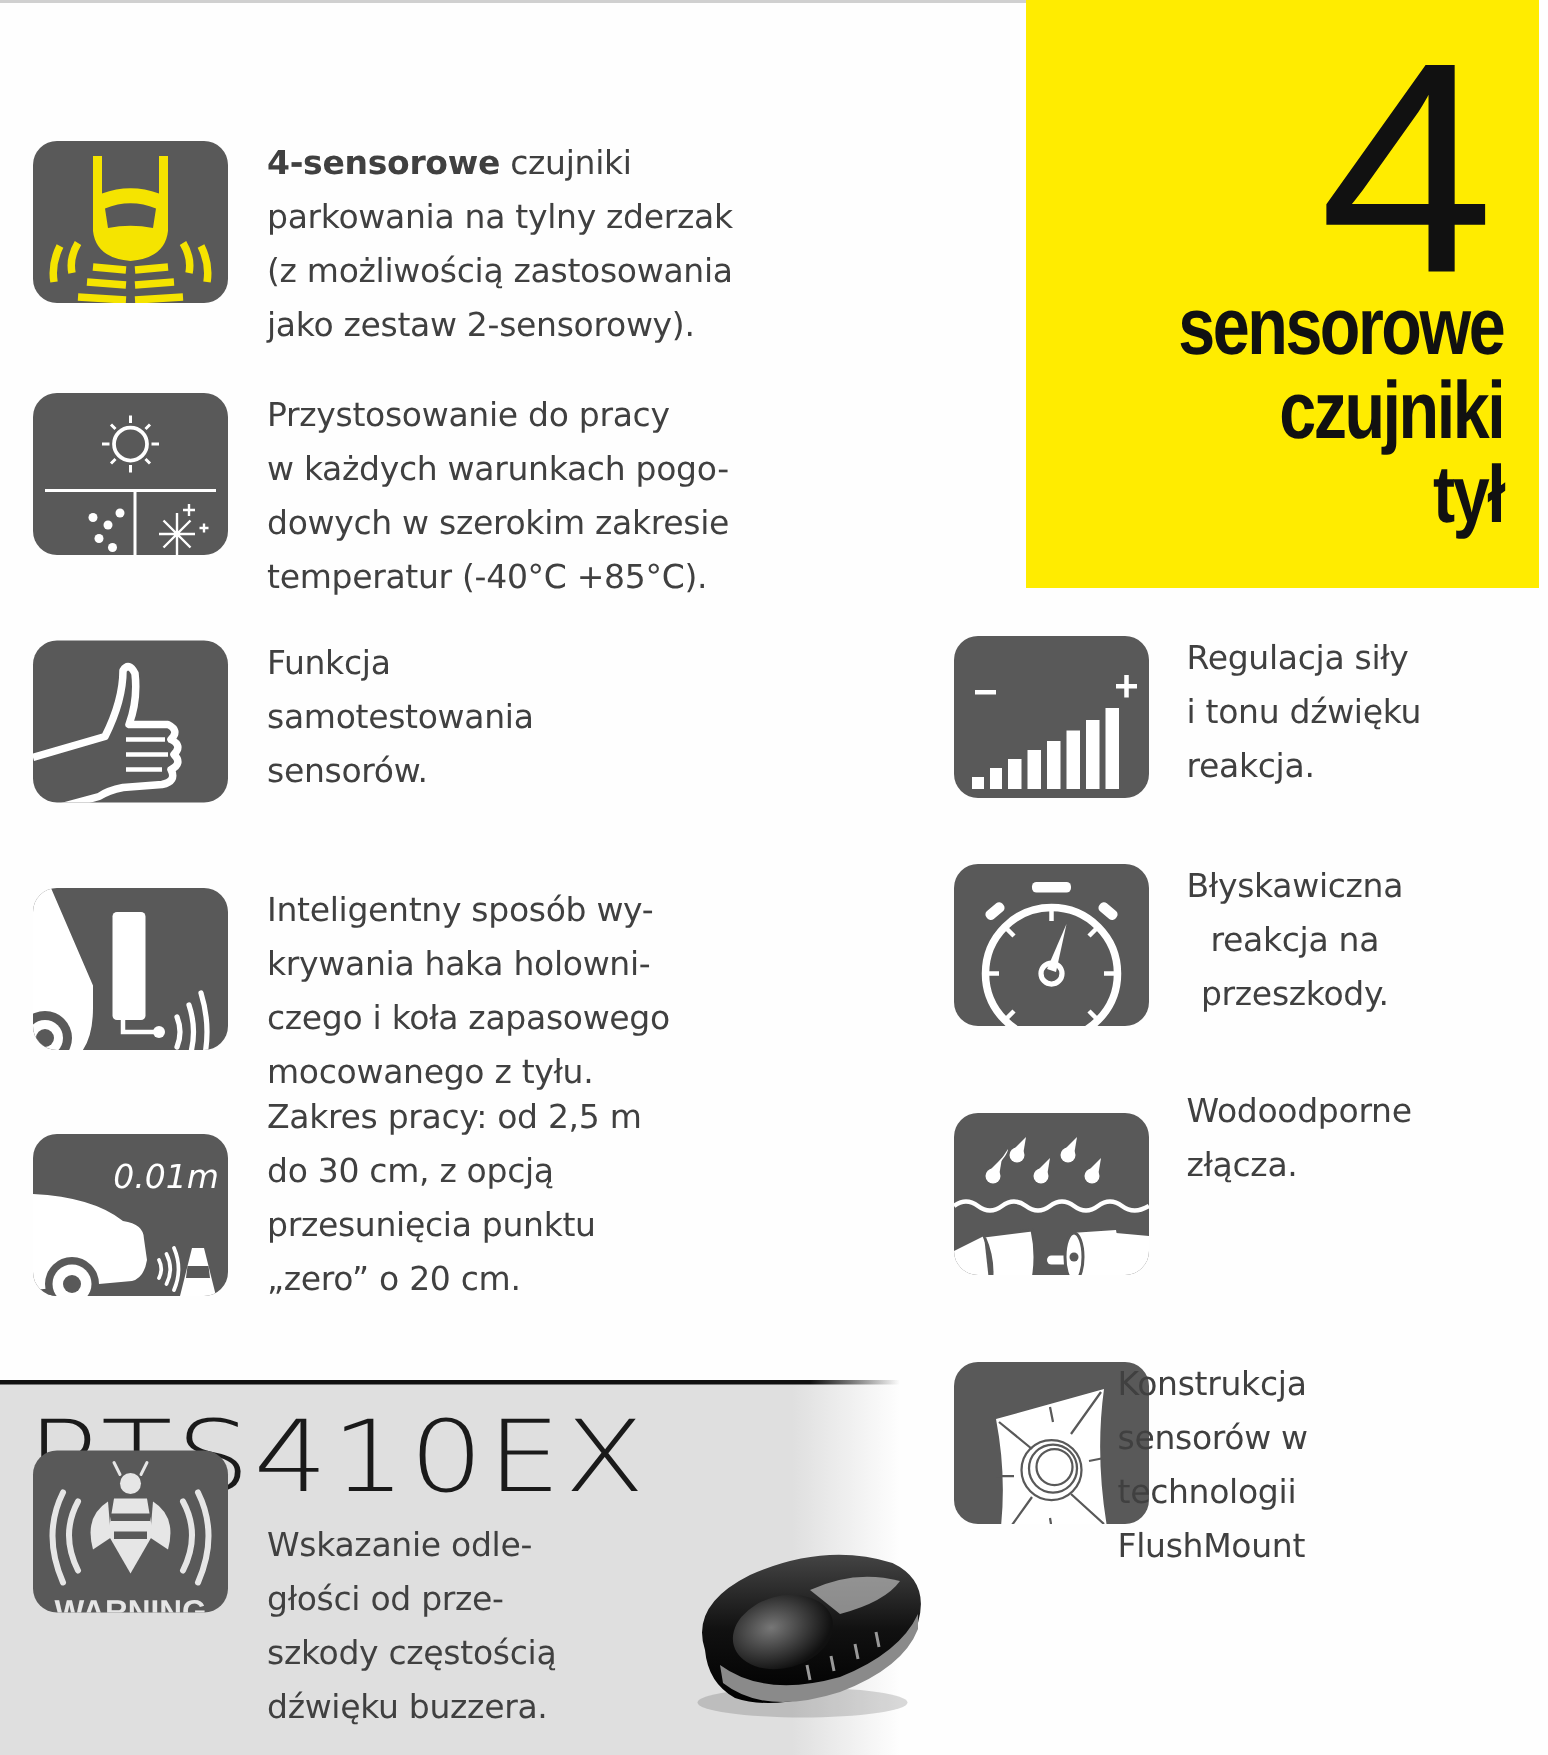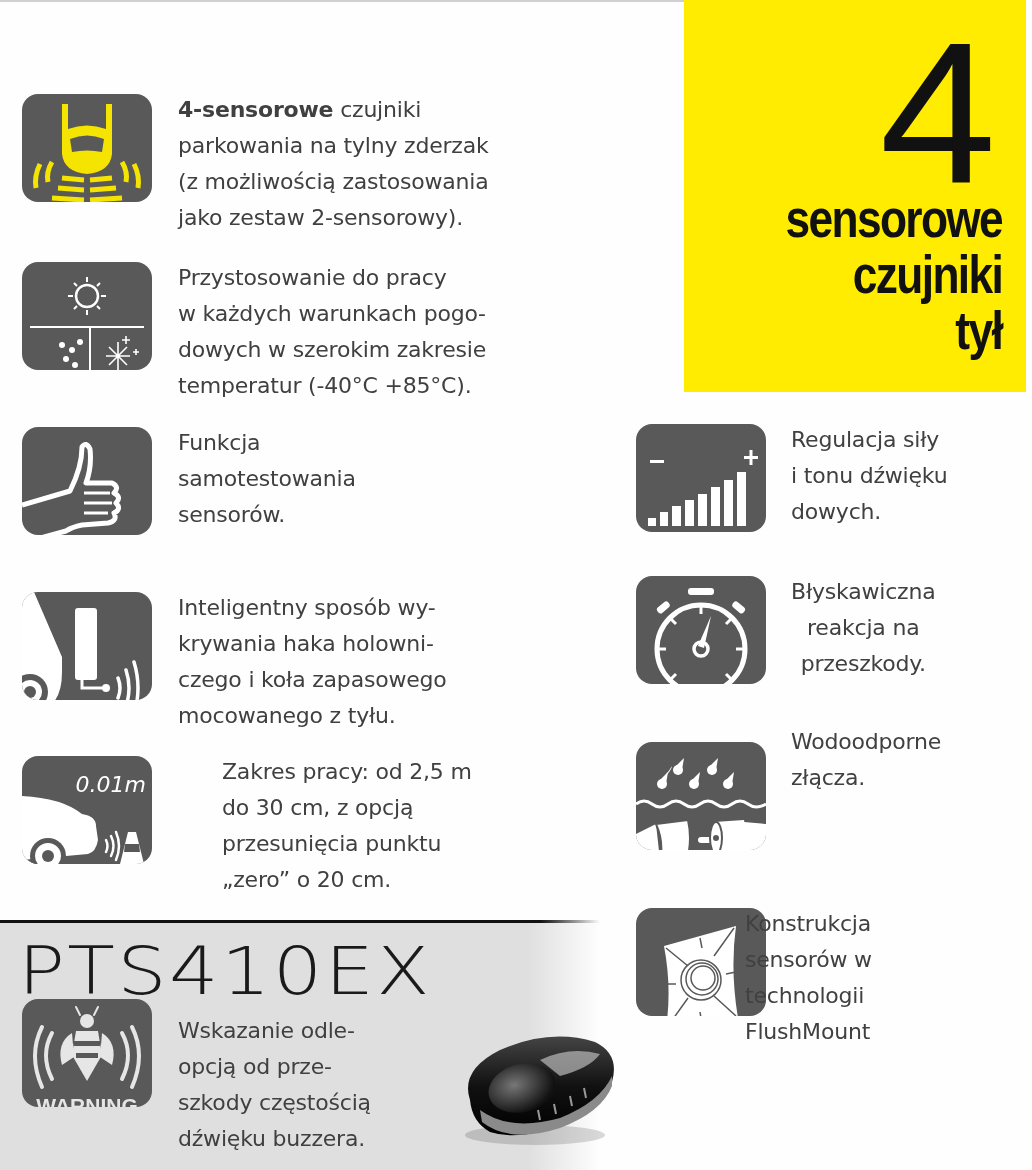--- a/index.html
+++ b/index.html
@@ -117,21 +117,21 @@
     <g fill="none" stroke="#fff" stroke-width="2.5" stroke-linecap="round">
       <path d="M84 84 Q87 90 84 96"></path>
         <path d="M89 80 Q94 90 89 100"></path>
         <path d="M94 76 Q100 90 94 104"></path>
     </g>
     <path d="M106 76 L114 76 L122 108 L98 108 Z" fill="#fff"></path>
     <path d="M103 88 L117 88 L118 96 L102 96 Z" fill="#595959"></path>
     <rect x="0" y="110" width="130" height="3" fill="#fff"></rect>
   </svg>
 </div>
-<div class="feat" style="left:178px;top:754px;margin-left:44px;">Zakres pracy: od 2,5 m
+<div class="feat" style="left:178px;top:728px;">Zakres pracy: od 2,5 m
 do 30 cm, z opcją
 przesunięcia punktu
 „zero” o 20 cm.</div>
 
 <div class="yellow">
   <div class="big4">4</div>
   <div class="ytext">sensorowe
 czujniki
 tył</div>
 </div>
@@ -148,21 +148,21 @@
         <rect x="49" y="76" width="9" height="26"></rect>
       <rect x="62" y="70" width="9" height="32"></rect>
         <rect x="75" y="63" width="9" height="39"></rect>
       <rect x="88" y="56" width="9" height="46"></rect>
         <rect x="101" y="48" width="9" height="54"></rect>
     </g>
   </svg>
 </div>
 <div class="feat" style="left:791px;top:422px;">Regulacja siły
 i tonu dźwięku
-dowych.</div>
+reakcja.</div>
 
 <div class="icon" style="left:636px;top:576px;">
   <svg viewBox="0 0 130 130">
     <rect x="52" y="12" width="26" height="7" rx="3" fill="#fff"></rect>
     <rect x="20" y="28" width="14" height="7" rx="3" fill="#fff" transform="rotate(-40 27 31)"></rect>
     <rect x="96" y="28" width="14" height="7" rx="3" fill="#fff" transform="rotate(40 103 31)"></rect>
     <circle cx="65" cy="73" r="44" fill="none" stroke="#fff" stroke-width="5"></circle>
     <g stroke="#fff" stroke-width="3">
       <path d="M65 30 L65 38M65 108 L65 116M22 73 L30 73M100 73 L108 73M35 43 L40 48M95 43 L90 48M35 103 L40 98M95 103 L90 98"></path>
     </g>
@@ -216,21 +216,21 @@
 </div>
 <div class="feat" style="left:745px;top:906px;">Konstrukcja
 sensorów w
 technologii
 FlushMount</div>
 
 <div class="panel"></div>
 <div class="panel-line"></div>
 <div class="model">PTS410EX</div>
 
-<div class="icon" style="left:22px;top:967px;margin-top:32px;">
+<div class="icon" style="left:22px;top:967px;">
   <svg viewBox="0 0 130 130">
     <g fill="none" stroke="#e6e6e6" stroke-width="4" stroke-linecap="round">
       <path d="M30 34 Q18 56 30 80"></path>
         <path d="M20 28 Q6 56 20 88"></path>
       <path d="M100 34 Q112 56 100 80"></path>
         <path d="M110 28 Q124 56 110 88"></path>
       <path d="M58 16 L54 8M72 16 L76 8" stroke-width="2"></path>
     </g>
     <g fill="#e6e6e6">
       <circle cx="65" cy="22" r="7"></circle>
@@ -239,21 +239,21 @@
         <path d="M80 34 Q96 44 90 66 L78 58 Z"></path>
     </g>
     <g fill="#595959">
         <rect x="52" y="42" width="26" height="5"></rect>
         <rect x="54" y="54" width="22" height="5"></rect>
       </g>
     <text x="65" y="114" text-anchor="middle" fill="#e6e6e6" font-family="Liberation Sans, sans-serif" font-weight="bold" font-size="21">WARNING</text>
   </svg>
 </div>
 <div class="feat" style="left:178px;top:1013px;">Wskazanie odle-
-opcją od prze-
+głości od prze-
 szkody częstością
 dźwięku buzzera.</div>
 
 <div class="buzzer">
   <svg viewBox="0 0 180 150" width="180" height="150">
     <defs>
       <linearGradient id="bz" x1="0" y1="0" x2="0" y2="1">
         <stop offset="0" stop-color="#444"></stop>
           <stop offset="0.5" stop-color="#111"></stop>
           <stop offset="1" stop-color="#000"></stop>

